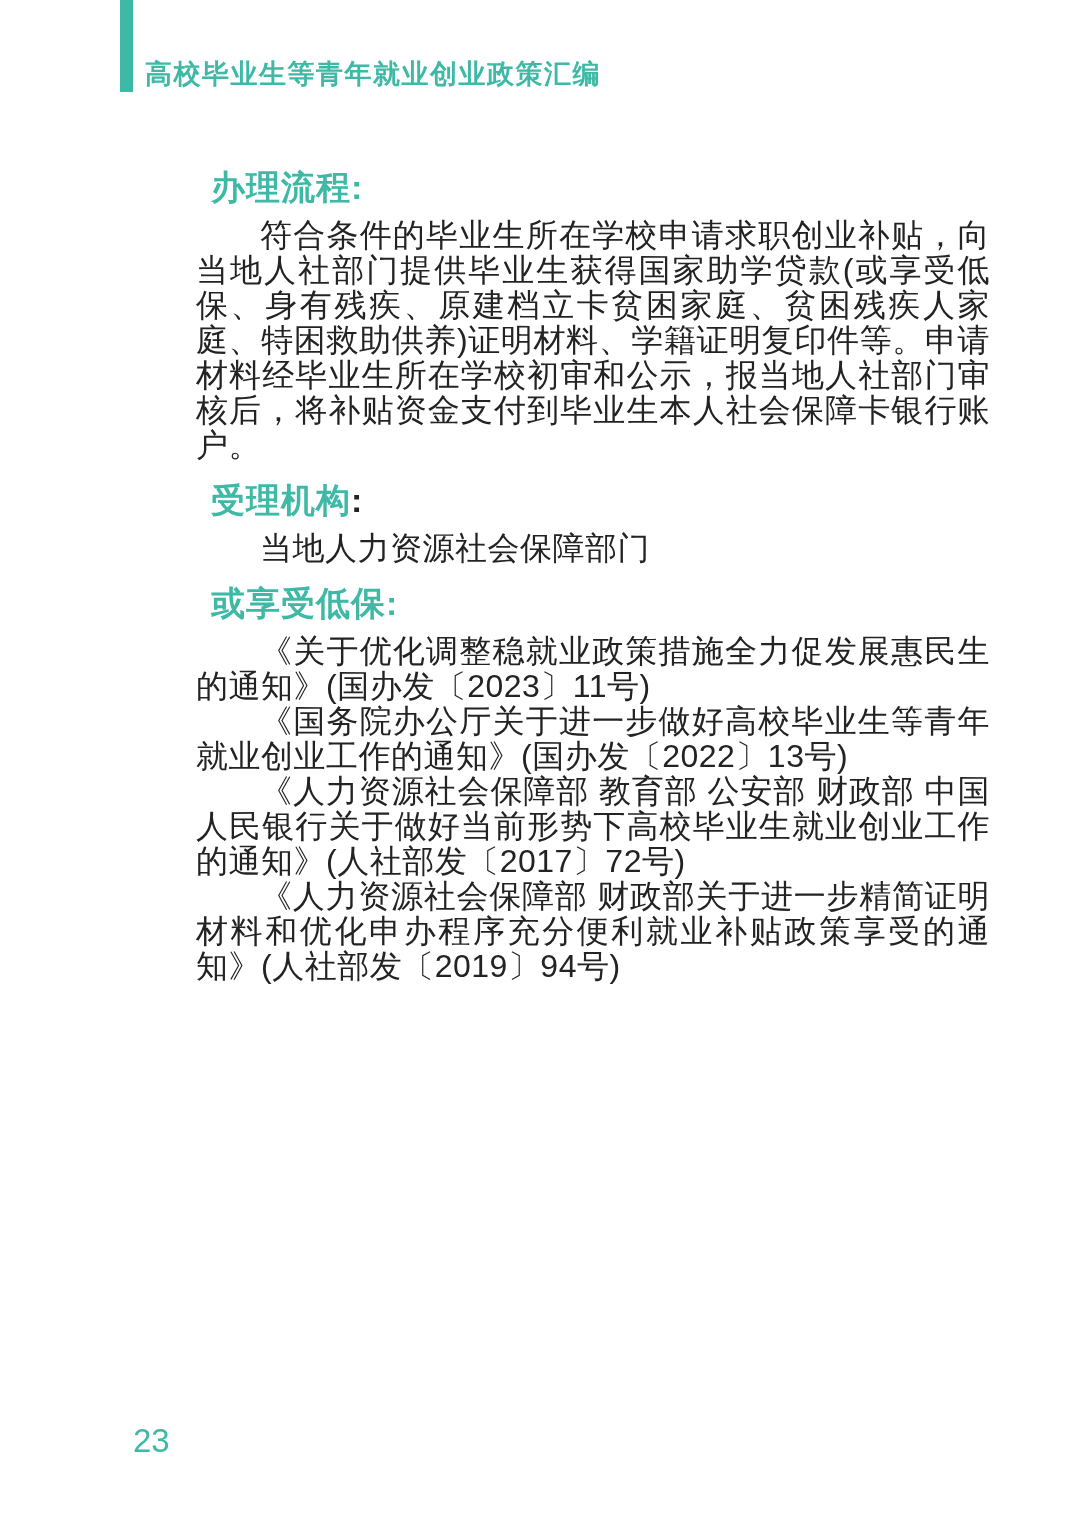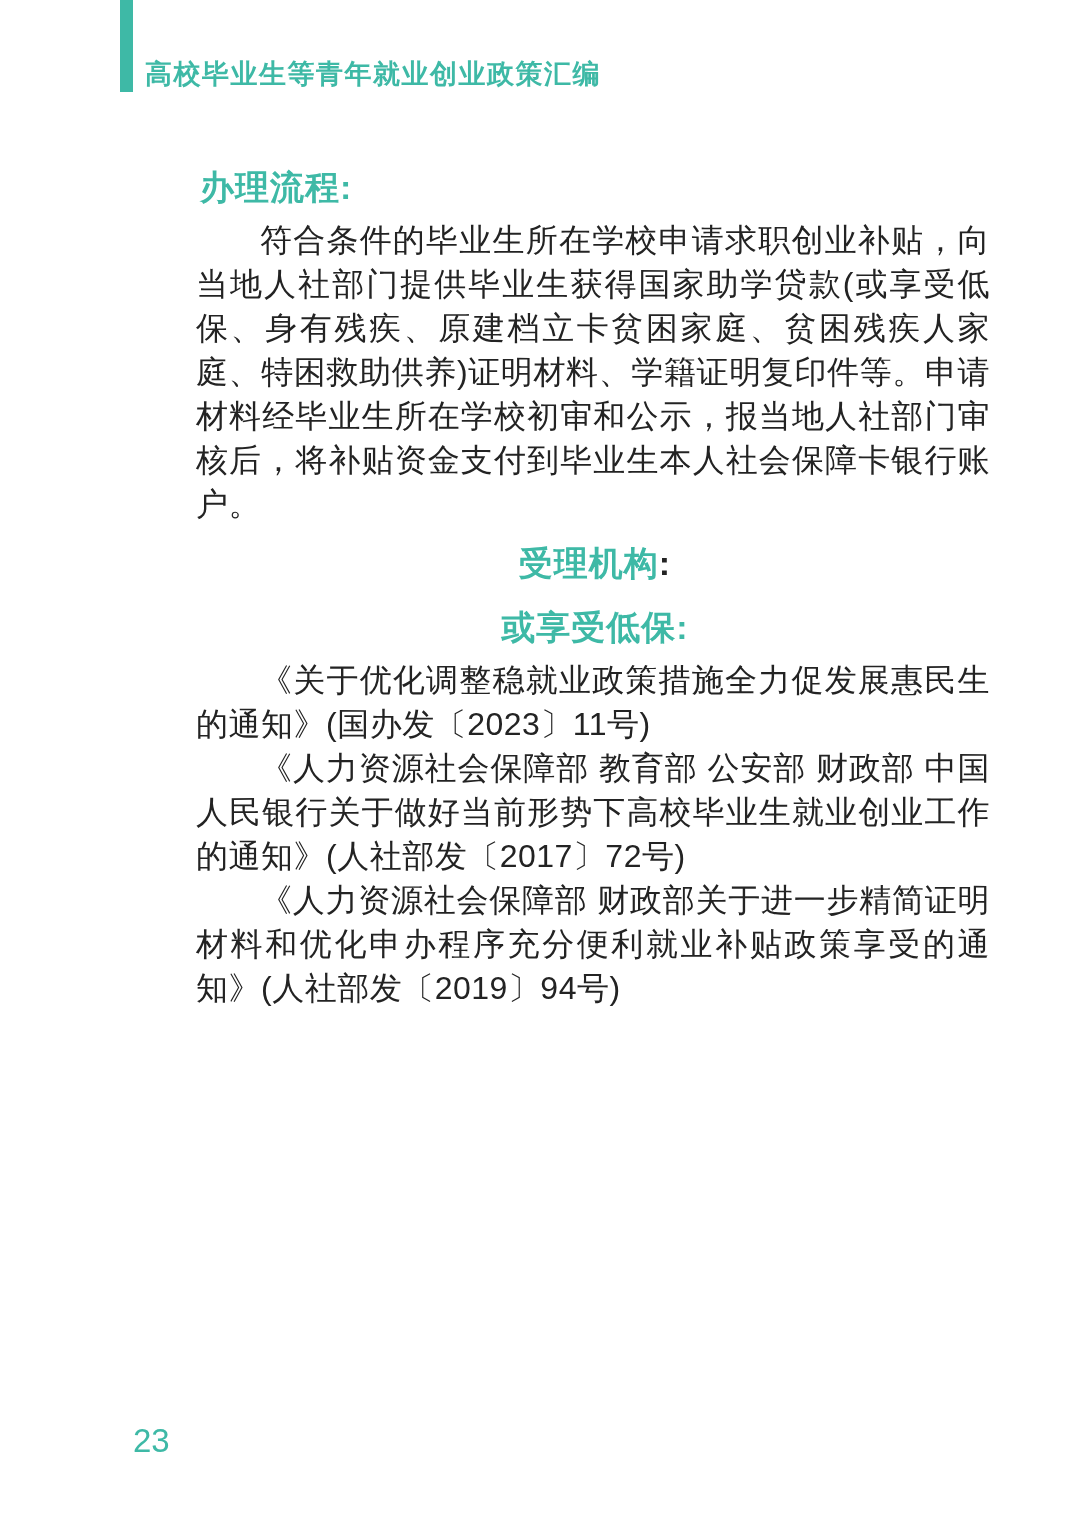--- a/index.html
+++ b/index.html
@@ -40,34 +40,34 @@
     color: var(--accent);
     white-space: nowrap;
   }
   .content {
     position: absolute;
     left: 196px;
     top: 160px;
     width: 794px;
   }
   .heading {
-    margin: 0 0 4px 4px;
+    margin: 0 0 4px 15px;
     font-size: 34px;
     line-height: 54px;
     font-weight: 700;
     color: var(--accent);
     letter-spacing: 1px;
   }
-  .heading.spaced { margin-top: 10px; text-align: center; }
+  .heading.spaced { margin-top: 10px; }
   .heading .colon-accent { color: var(--accent); }
   .heading .colon-dark { color: var(--text); font-weight: 700; }
   .para {
     margin: 0;
     font-size: 32px;
-    line-height: 44px;
+    line-height: 35px;
     color: var(--text);
     text-align: justify;
     text-indent: 2em;
     letter-spacing: 0.5px;
   }
   .page-number {
     position: absolute;
     left: 133px;
     top: 1422px;
     font-size: 33px;
@@ -84,25 +84,27 @@
   <div class="header-title">高校毕业生等青年就业创业政策汇编</div>
 
   <main class="content">
 
     <h2 class="heading"><span>办理流程</span><span class="colon-accent">:</span></h2>
 
     <p class="para">符合条件的毕业生所在学校申请求职创业补贴，向当地人社部门提供毕业生获得国家助学贷款(或享受低保、身有残疾、原建档立卡贫困家庭、贫困残疾人家庭、特困救助供养)证明材料、学籍证明复印件等。申请材料经毕业生所在学校初审和公示，报当地人社部门审核后，将补贴资金支付到毕业生本人社会保障卡银行账户。</p>
 
     <h2 class="heading spaced"><span>受理机构</span><span class="colon-dark">:</span></h2>
 
+    <p class="para">当地人力资源社会保障部门</p>
 
     <h2 class="heading spaced"><span>或享受低保</span><span class="colon-accent">:</span></h2>
 
     <p class="para">《关于优化调整稳就业政策措施全力促发展惠民生的通知》(国办发〔2023〕11号)</p>
 
+    <p class="para">《国务院办公厅关于进一步做好高校毕业生等青年就业创业工作的通知》(国办发〔2022〕13号)</p>
 
 
     <p class="para">《人力资源社会保障部 教育部 公安部 财政部 中国人民银行关于做好当前形势下高校毕业生就业创业工作的通知》(人社部发〔2017〕72号)</p>
 
     <p class="para">《人力资源社会保障部 财政部关于进一步精简证明材料和优化申办程序充分便利就业补贴政策享受的通知》(人社部发〔2019〕94号)</p>
 
   </main>
 
   <div class="page-number">23</div>
 

